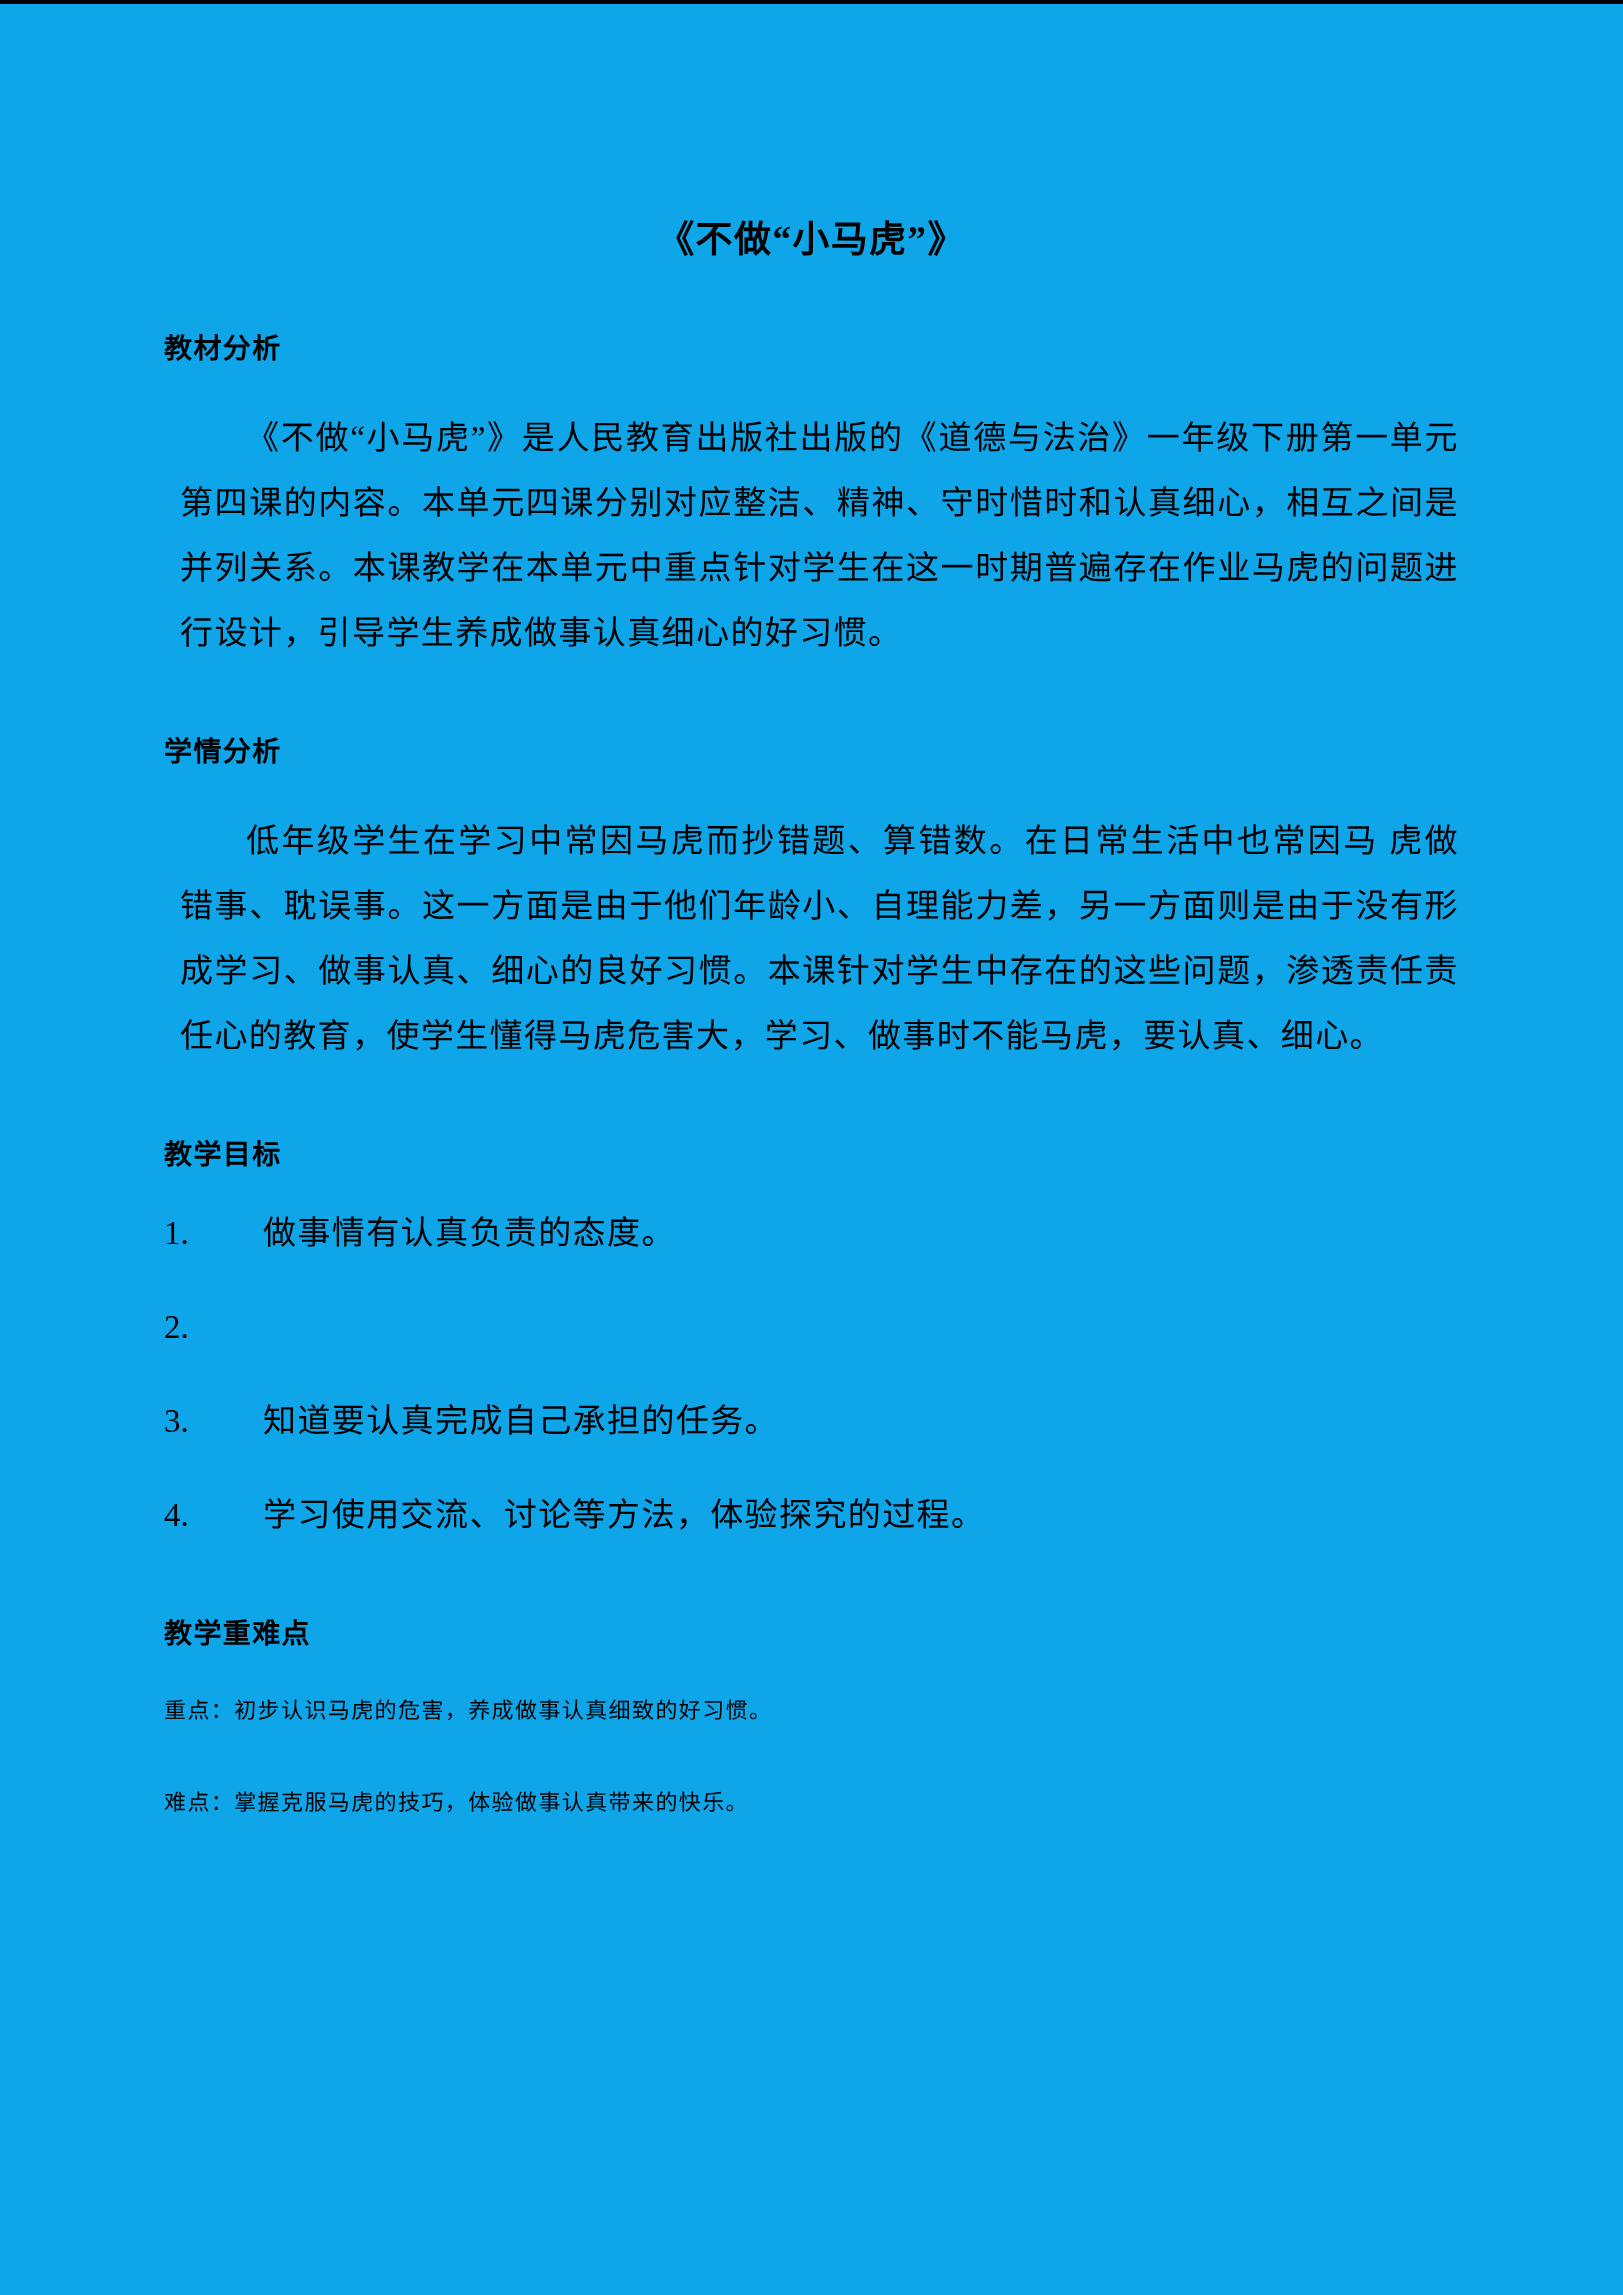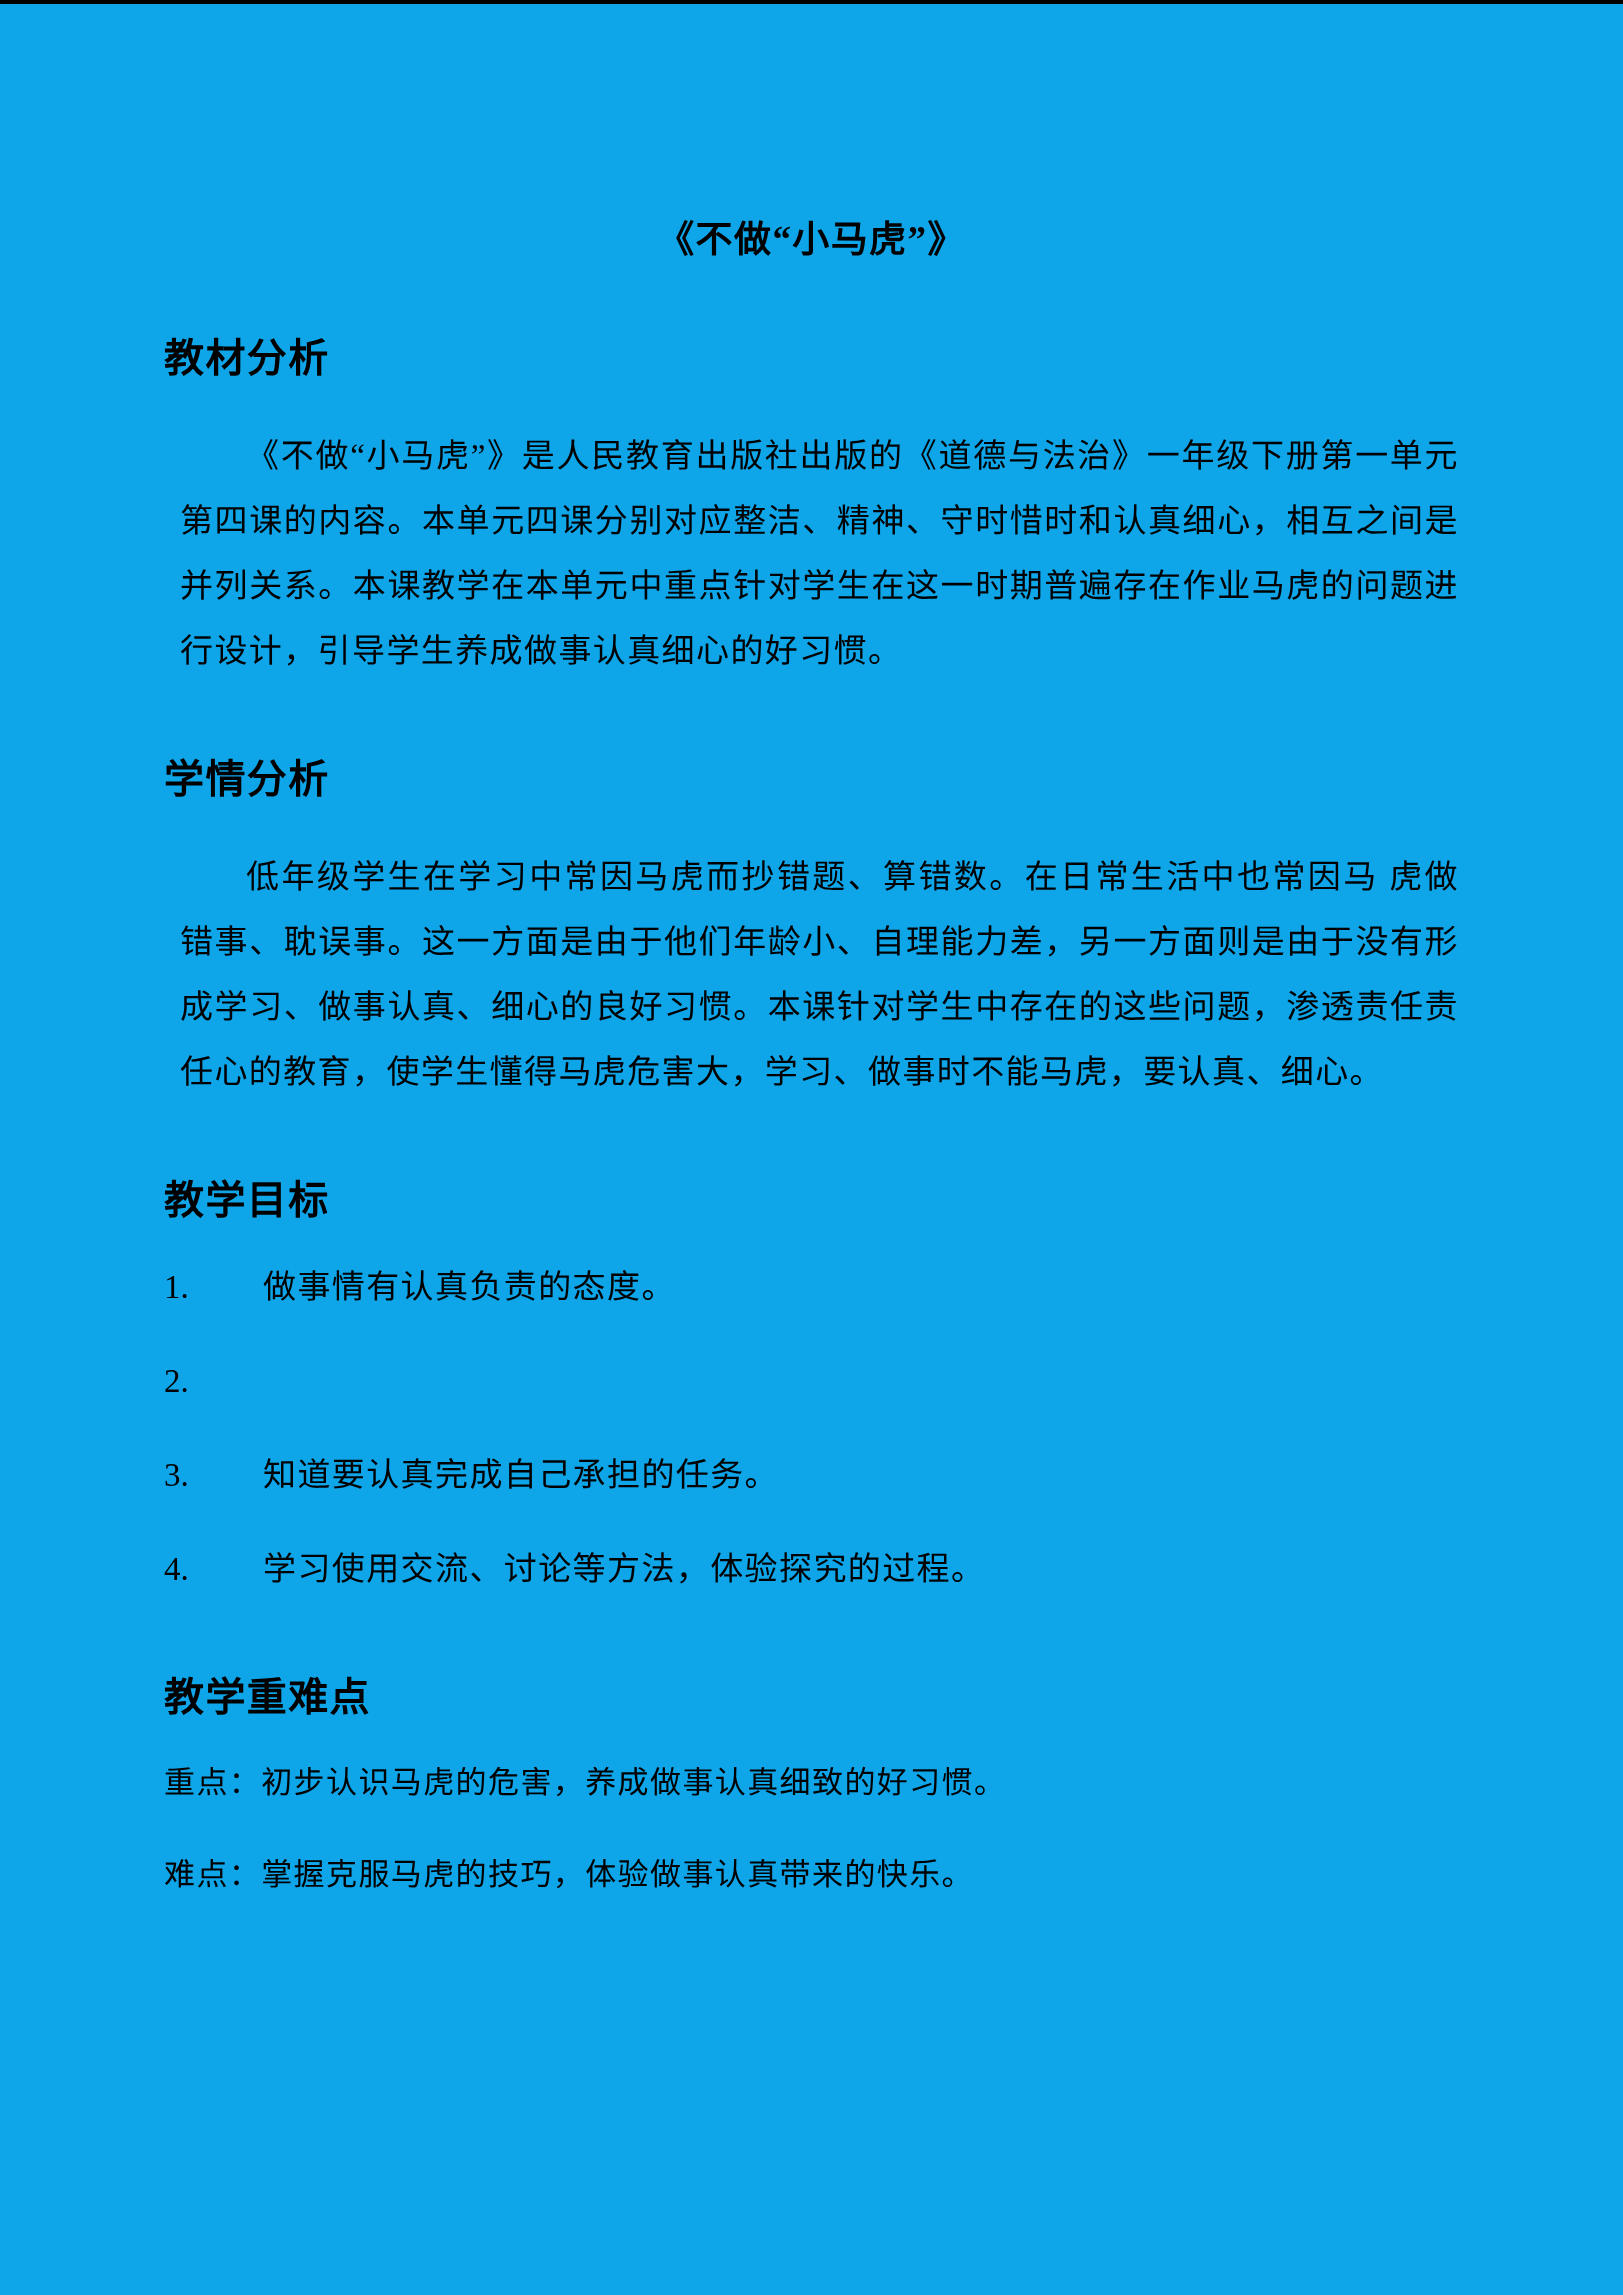--- a/index.html
+++ b/index.html
@@ -26,21 +26,21 @@
   }
   h1.doc-title {
     margin: 205px 0 0 0;
     text-align: center;
     font-size: 37px;
     font-weight: bold;
     letter-spacing: 1.4px;
   }
   h2.sec-heading {
     margin: 63px 0 0 0;
-    font-size: 40px;
+    font-size: 28px;
     font-weight: bold;
     letter-spacing: 1.4px;
   }
   p.body-para {
     margin: 40px 0 0 16px;
     font-size: 33px;
     line-height: 65px;
     letter-spacing: 1.4px;
     text-align: justify;
     text-justify: inter-ideograph;
@@ -61,21 +61,21 @@
     letter-spacing: 1.4px;
   }
   .goal-num {
     width: 99px;
     flex: 0 0 99px;
     font-family: "Liberation Serif", "DejaVu Serif", serif;
     letter-spacing: 0;
   }
   p.plain-line {
     margin: 27px 0 0 0;
-    font-size: 31px;
+    font-size: 22px;
     line-height: 65px;
     letter-spacing: 1.4px;
   }
 </style>
 </head>
 <body>
 
 <div class="page">
   <div class="topbar"></div>
 

